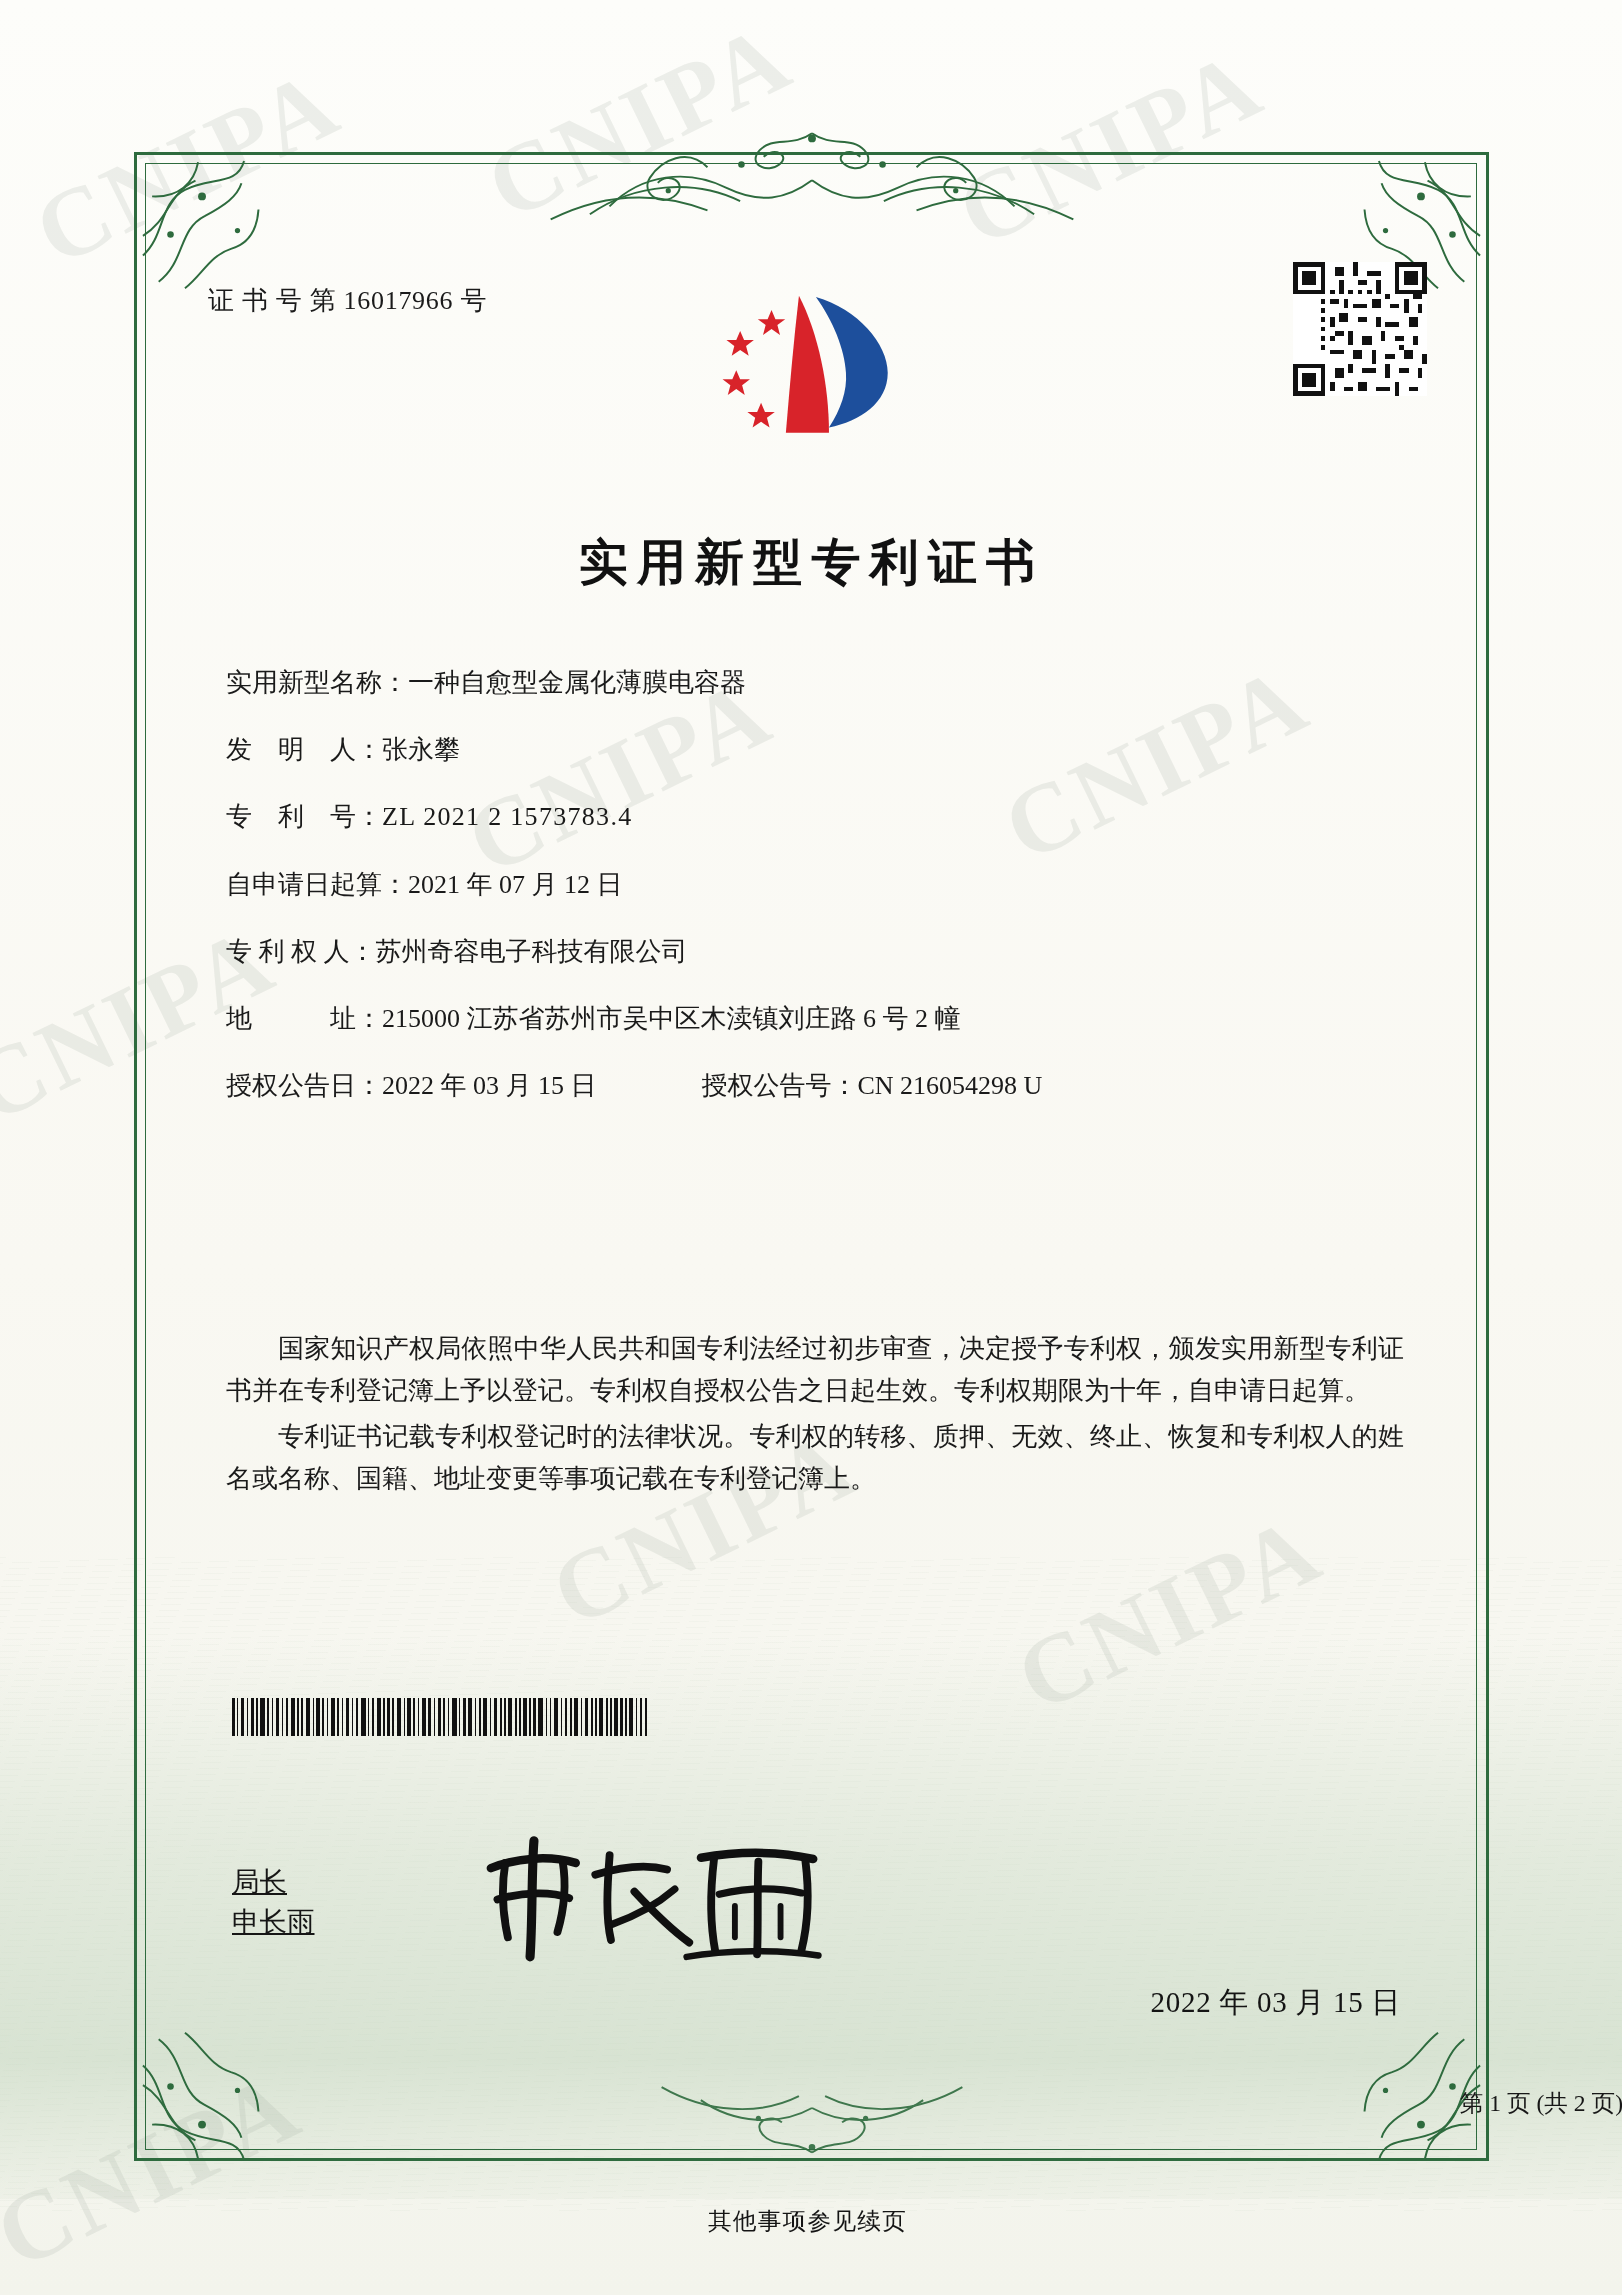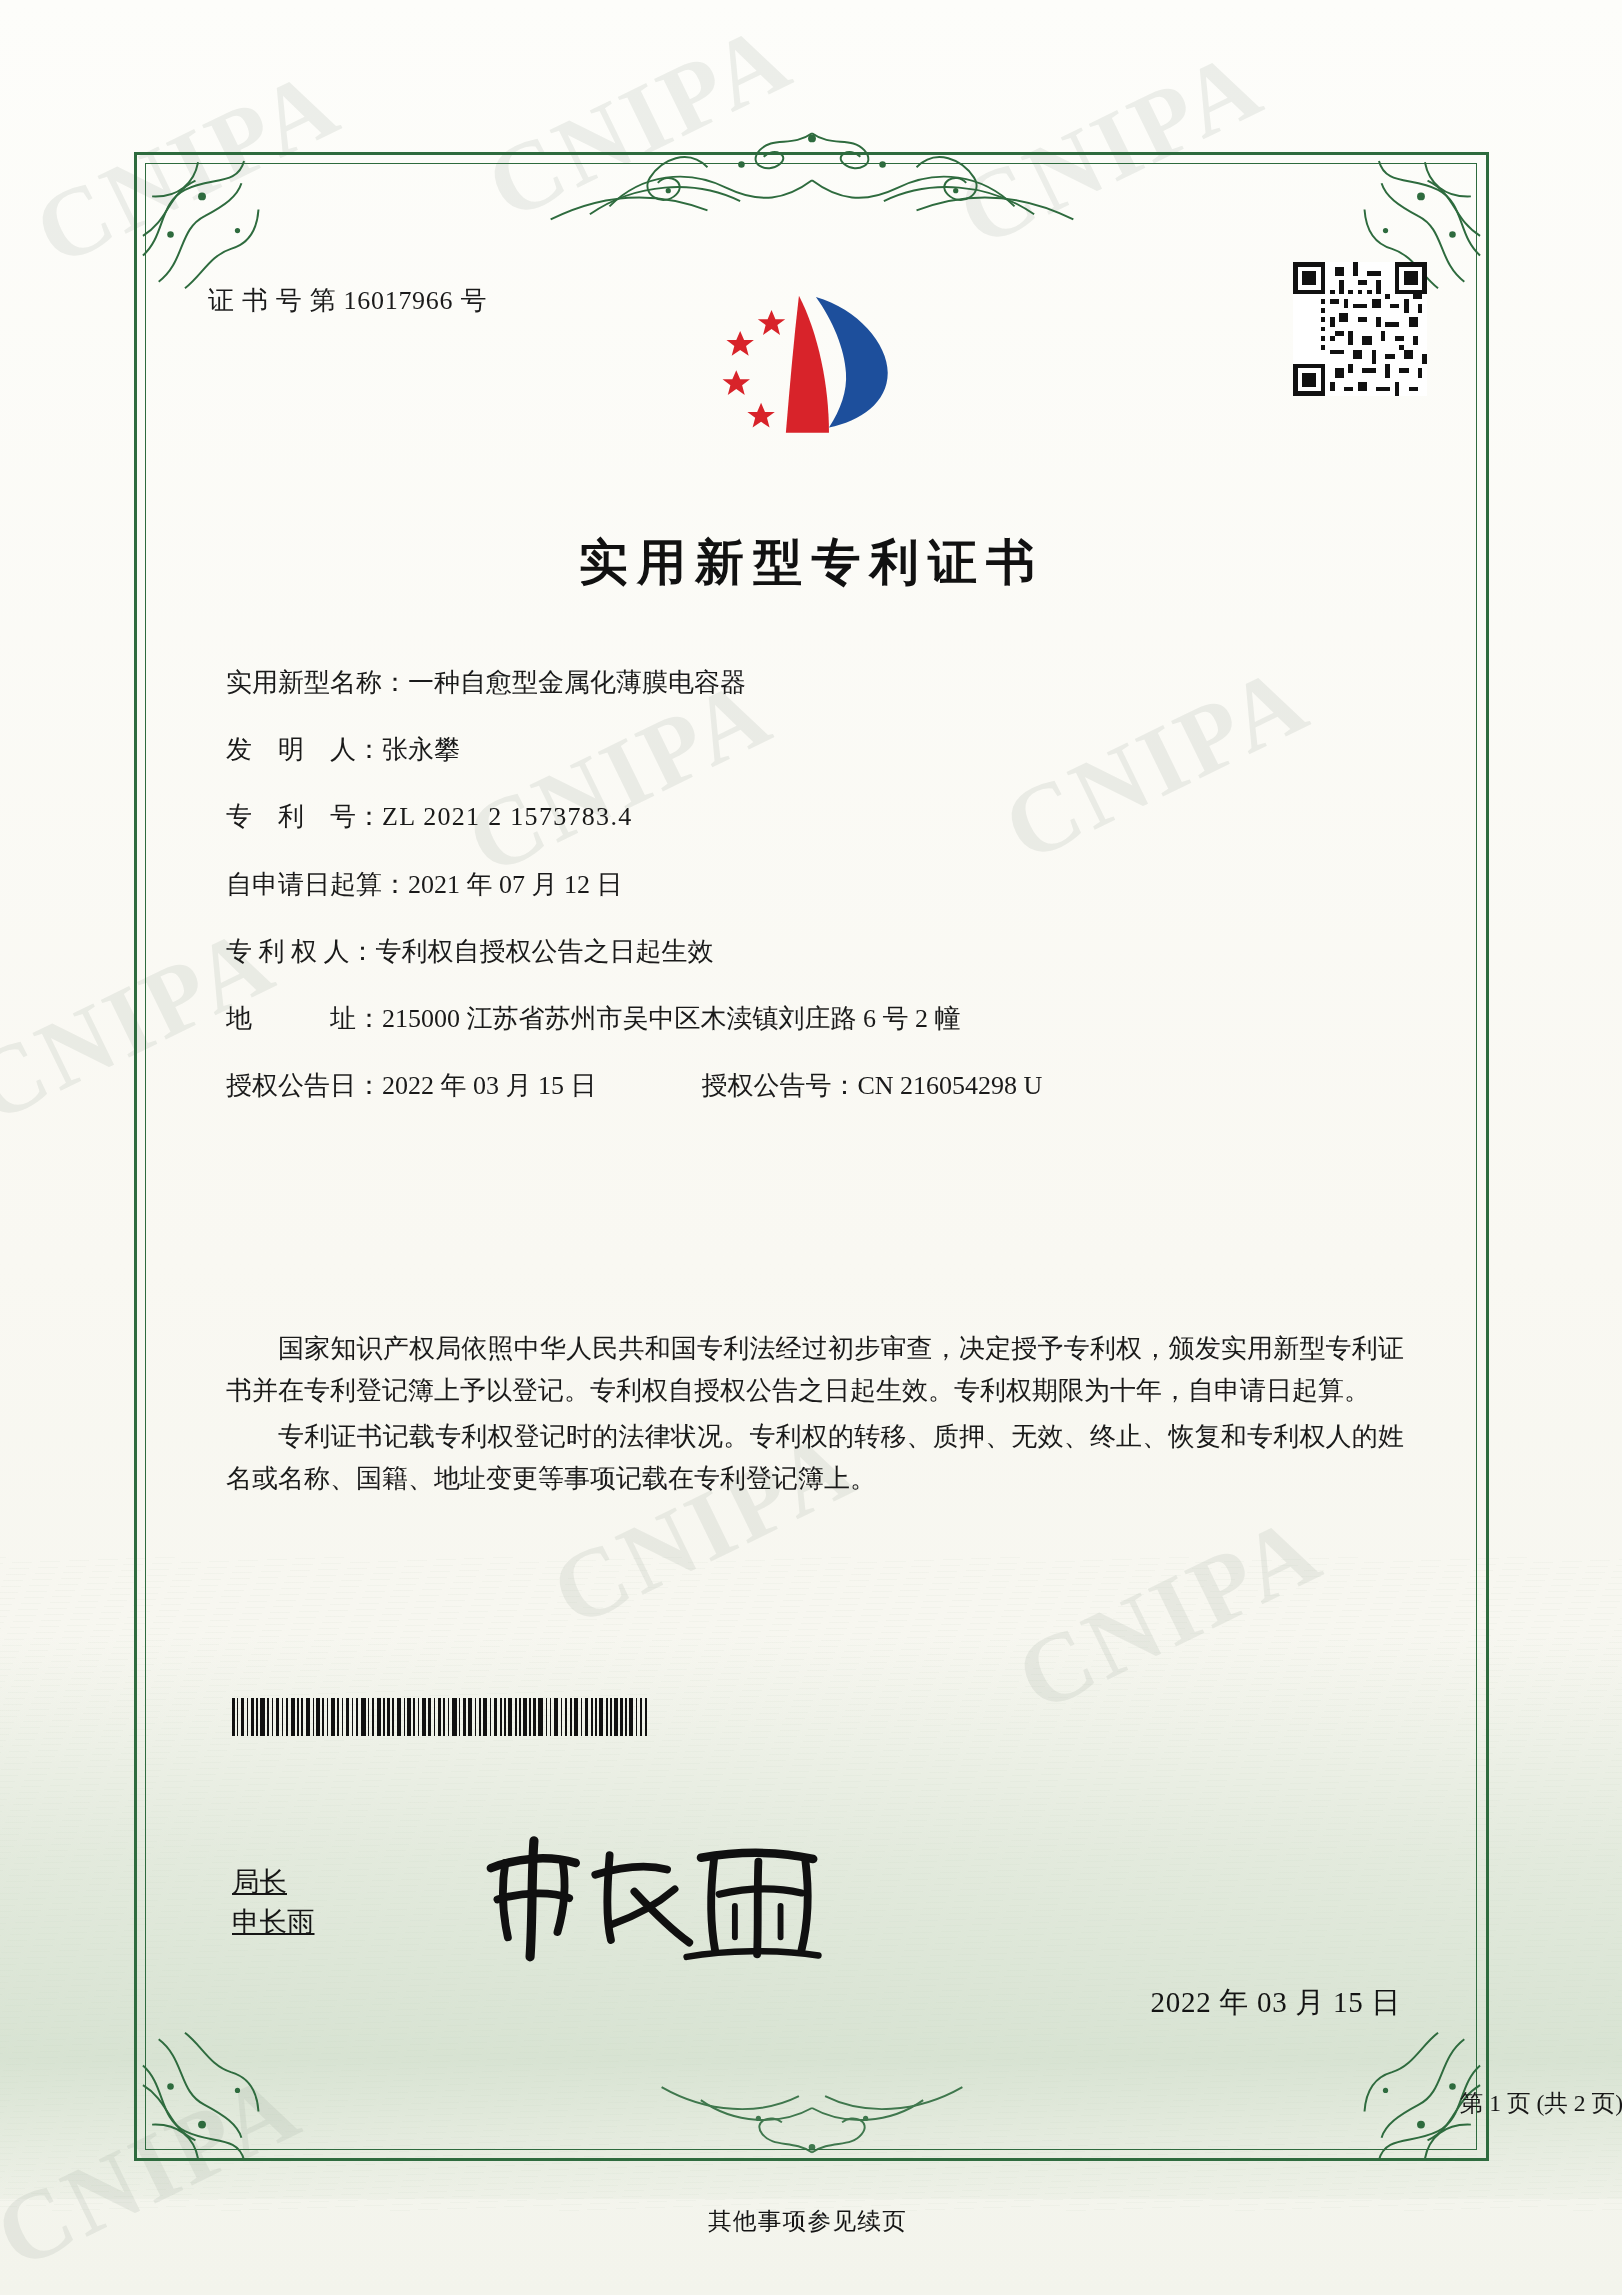--- a/index.html
+++ b/index.html
@@ -485,21 +485,21 @@
     <div class="field-row">
       <span class="f-label">专　利　号：</span>
       <span class="f-value mono-num">ZL 2021 2 1573783.4</span>
     </div>
     <div class="field-row">
       <span class="f-label">自申请日起算：</span>
       <span class="f-value">2021 年 07 月 12 日</span>
     </div>
     <div class="field-row">
       <span class="f-label">专 利 权 人：</span>
-      <span class="f-value">专利权自授权公告之日起生效</span>
+      <span class="f-value">苏州奇容电子科技有限公司</span>
     </div>
     <div class="field-row">
       <span class="f-label">地　　　址：</span>
       <span class="f-value">215000 江苏省苏州市吴中区木渎镇刘庄路 6 号 2 幢</span>
     </div>
     <div class="field-row two-col">
       <span class="f-label">授权公告日：</span>
       <span class="f-value">2022 年 03 月 15 日</span>
       <span class="f-gap"></span>
       <span class="f-label">授权公告号：</span>

